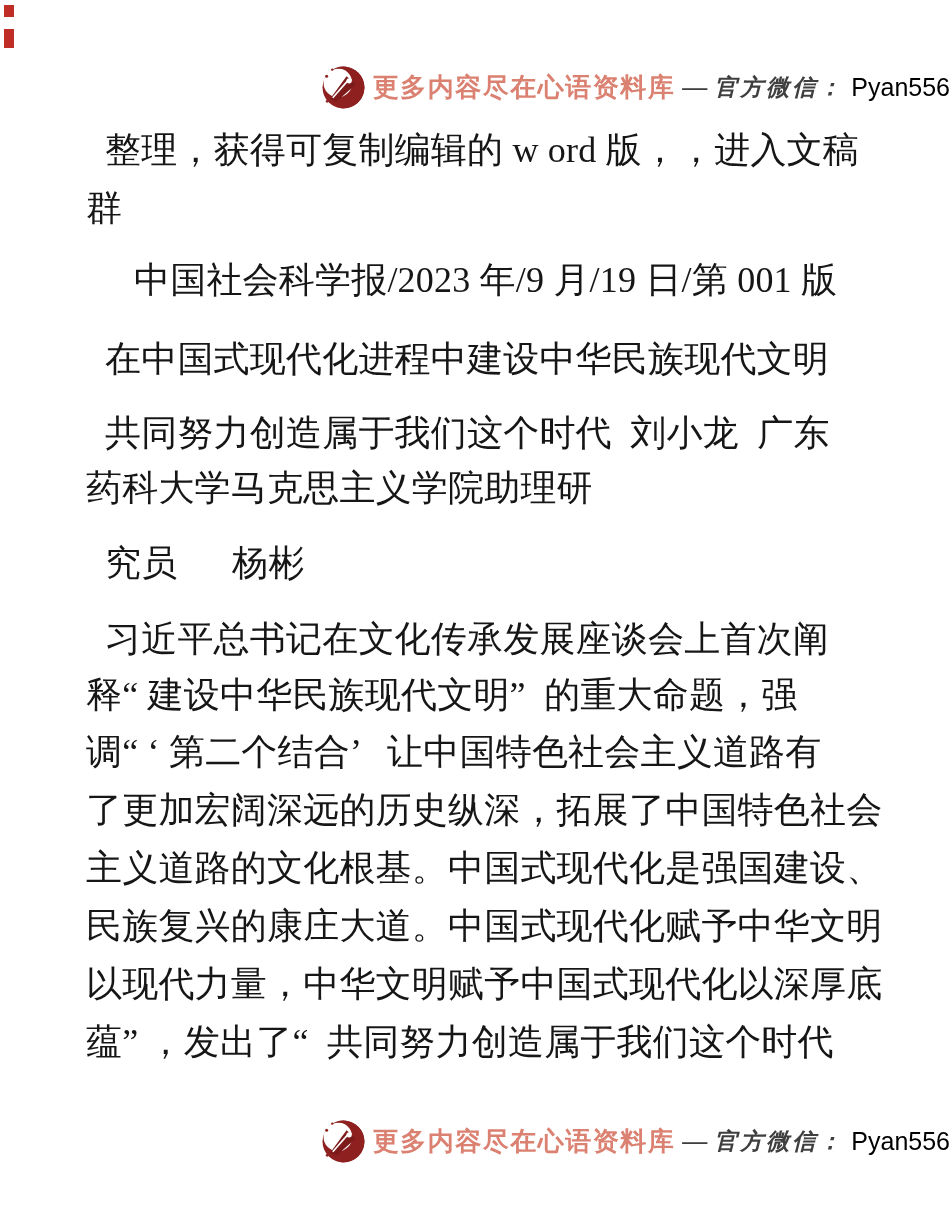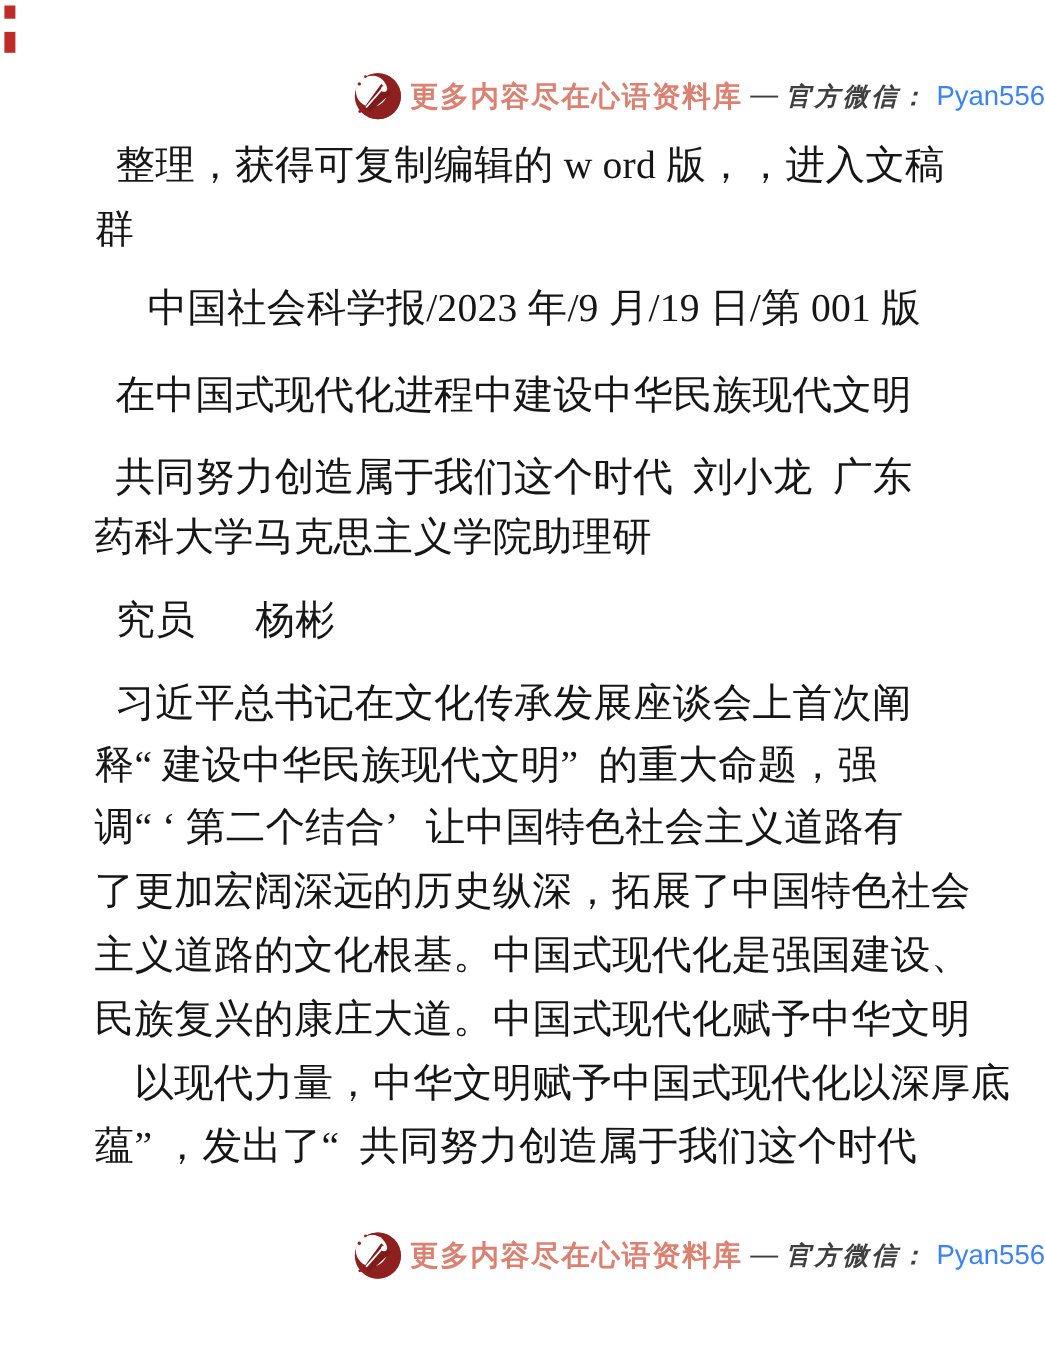--- a/index.html
+++ b/index.html
@@ -26,36 +26,36 @@
   .promo .brand{
     font-size:26px;color:#db8171;letter-spacing:1.5px;
     font-family:"Liberation Serif","DejaVu Serif",serif;font-weight:600;
   }
   .promo .sep{font-size:25px;color:#3f3f3f;font-weight:600;}
   .promo .wlabel{
     font-size:23px;color:#3f3f3f;letter-spacing:3px;
     font-family:"Liberation Serif","DejaVu Serif",serif;font-style:italic;font-weight:600;
   }
   .promo .wid{
-    font-size:25px;color:#3b82f6;
+    font-size:25px;color:#000000;
     font-family:"Liberation Sans","DejaVu Sans",sans-serif;
   }
 
   
   .line{
     position:absolute;left:86px;
     font-size:36px;line-height:44px;color:#161616;
     letter-spacing:0.2px;white-space:pre;
     font-family:"Liberation Serif","DejaVu Serif",serif;
   }
   .line.ind{left:105px;}
   .l0{top:128px;}  .l1{top:186px;}  .l2{top:258px;margin-left:29px;}  .l3{top:337px;}
   .l4{top:411px;}  .l5{top:466px;}  .l6{top:541px;}  .l7{top:617px;}
   .l8{top:673px;}  .l9{top:730px;}  .l10{top:788px;} .l11{top:846px;text-align:right;}
-  .l12{top:904px;} .l13{top:962px;margin-left:36px;} .l14{top:1020px;}
+  .l12{top:904px;} .l13{top:962px;} .l14{top:1020px;}
 </style>
 </head>
 <body>
 
 <div class="page">
 
   <div class="corner-mark m1"></div>
   <div class="corner-mark m2"></div>
 
   <div class="promo header">

